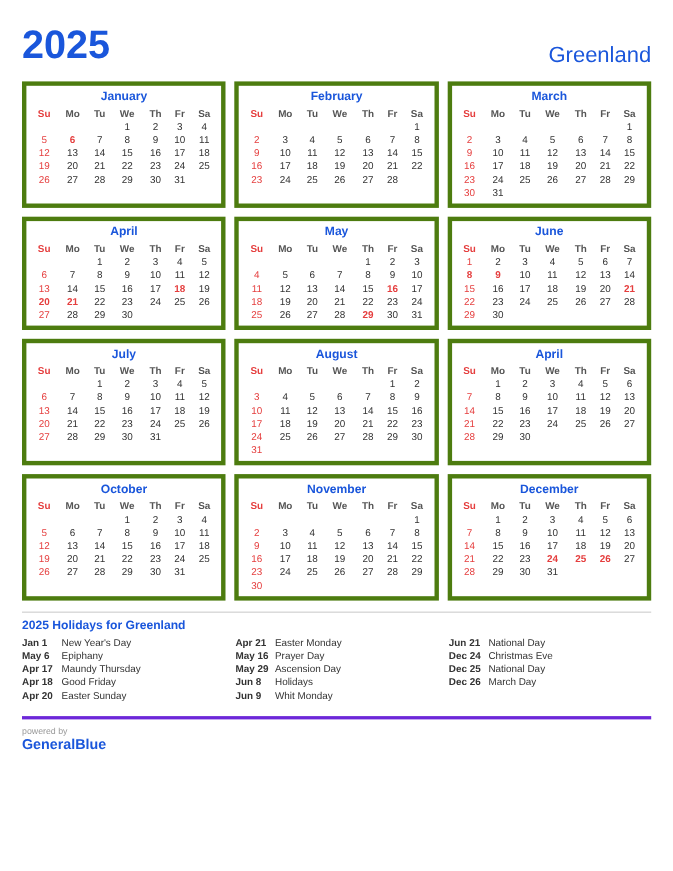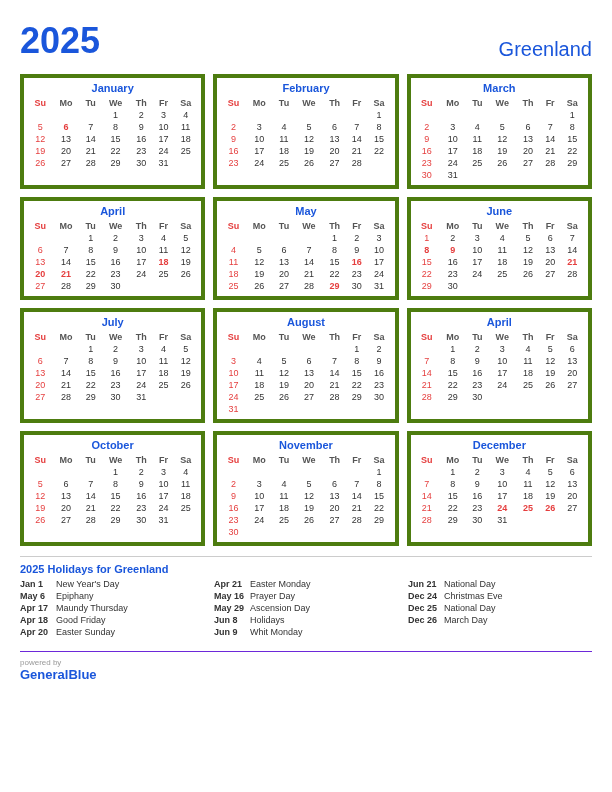--- a/index.html
+++ b/index.html
@@ -8,21 +8,21 @@
       background: #fff;
       width: 612px;
       min-height: 792px;
       padding: 20px;
       font-size: 11px;
       color: #333;
     }
     .header {
       display: flex;
       justify-content: space-between;
-      align-items: center;
+      align-items: flex-end;
       margin-bottom: 12px;
     }
     .year {
       font-size: 36px;
       font-weight: bold;
       color: #1a56db;
     }
     .country {
       font-size: 20px;
       color: #1a56db;
@@ -97,21 +97,21 @@
     .holiday-date {
       min-width: 32px;
       color: #333;
       font-weight: bold;
     }
     .holiday-name {
       color: #333;
     }
     .footer {
       margin-top: 12px;
-      border-top: 1px solid #6d28d9;
+      border-top: 3px solid #6d28d9;
       padding-top: 6px;
       display: flex;
       align-items: flex-end;
       gap: 4px;
     }
     .footer-powered {
       font-size: 8px;
       color: #999;
     }
     .footer-brand {

